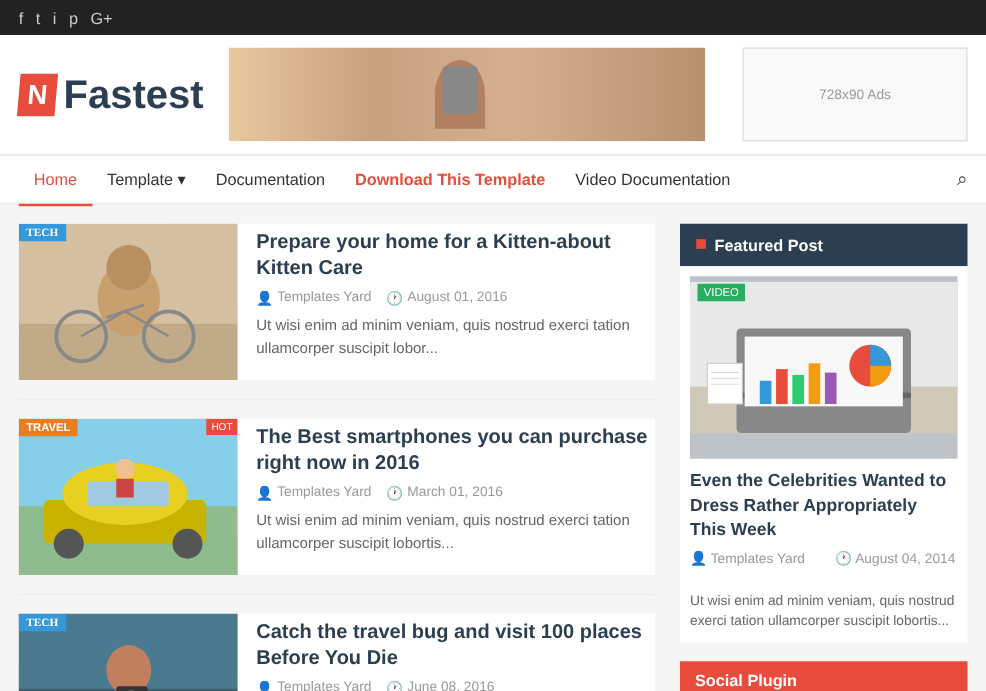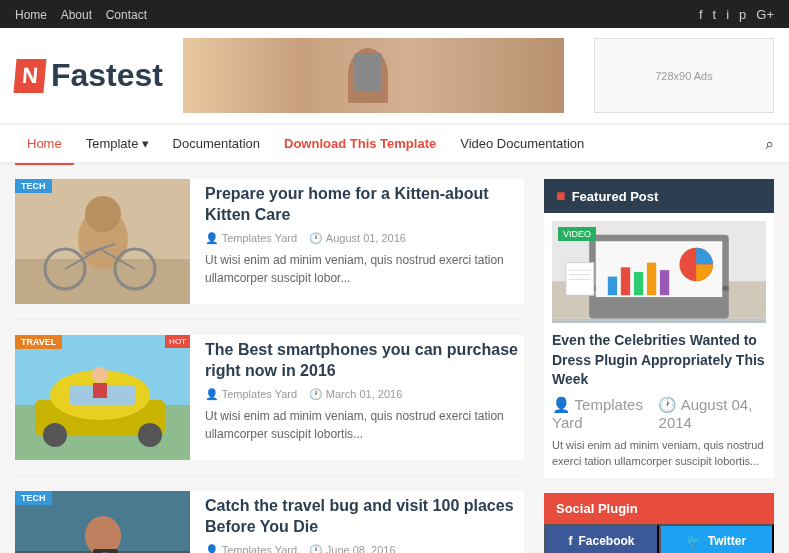--- a/index.html
+++ b/index.html
@@ -30,60 +30,55 @@
     
     .content-area { display: flex; gap: 20px; padding: 15px; }
     .main-posts { flex: 1; display: flex; flex-direction: column; gap: 15px; }
     .sidebar { width: 230px; flex-shrink: 0; }
 
     
     .post-card { background: #fff; display: flex; gap: 15px; align-items: flex-start; }
     .post-thumb { position: relative; width: 175px; height: 125px; flex-shrink: 0; overflow: hidden; }
     .post-tag { position: absolute; top: 0; left: 0; background: #e74c3c; color: #fff; font-size: 9px; font-weight: bold; padding: 2px 6px; text-transform: uppercase; }
     .post-tag.travel { background: #e67e22; }
-    .post-tag.tech { background: #3498db; }
+    .post-tag.tech { background: #3498db; font-family: Liberation Serif, serif; }
     .post-info { flex: 1; padding: 5px 0; }
     .post-title { font-size: 16px; font-weight: bold; color: #2c3e50; line-height: 1.3; margin-bottom: 6px; }
     .post-meta { display: flex; gap: 12px; color: #999; font-size: 11px; margin-bottom: 6px; }
     .post-meta span { display: flex; align-items: center; gap: 3px; }
     .post-excerpt { font-size: 12px; color: #666; line-height: 1.5; }
 
     
     .sidebar-section { margin-bottom: 15px; }
     .sidebar-header { background: #2c3e50; color: #fff; font-size: 13px; font-weight: bold; padding: 8px 12px; display: flex; align-items: center; }
     .sidebar-header .accent { color: #e74c3c; margin-right: 6px; font-size: 16px; }
-    .featured-post-img { width: 100%; height: 102px; background: #bdc3c7; position: relative; overflow: hidden; display: flex; align-items: flex-end; justify-content: center; }
+    .featured-post-img { width: 100%; height: 146px; background: #bdc3c7; position: relative; overflow: hidden; display: flex; align-items: flex-start; justify-content: center; }
     .featured-post-img .video-tag { position: absolute; top: 6px; left: 6px; background: #27ae60; color: #fff; font-size: 9px; padding: 2px 5px; text-transform: uppercase; }
     .featured-post-title { font-size: 14px; font-weight: bold; color: #2c3e50; line-height: 1.4; margin: 8px 0 6px; }
-    .featured-meta { display: flex; gap: 4px; color: #999; font-size: 15px; margin-bottom: 6px; }
+    .featured-meta { display: flex; gap: 24px; color: #999; font-size: 11px; margin-bottom: 20px; }
     .featured-excerpt { font-size: 11px; color: #666; line-height: 1.5; }
 
     
     .social-plugin-header { background: #e74c3c; color: #fff; font-size: 13px; font-weight: bold; padding: 8px 12px; }
     .social-buttons { display: flex; gap: 0; }
     .social-btn { flex: 1; display: flex; align-items: center; justify-content: center; gap: 6px; padding: 8px; font-size: 12px; font-weight: bold; color: #fff; cursor: pointer; }
     .social-btn.facebook { background: #3b5998; }
     .social-btn.twitter { background: #1da1f2; }
 
     
     .thumb-kitten { background: linear-gradient(135deg, #f0e0c0 0%, #c0b090 100%); }
     .thumb-travel { background: linear-gradient(135deg, #a8d8ea 0%, #e8c468 50%, #88a870 100%); }
     .thumb-camera { background: linear-gradient(135deg, #5a8fa0 0%, #3a6070 100%); }
 
     .divider { height: 1px; background: #eee; }
   </style>
 </head>
 <body>
 
 <div class="top-bar">
-  <div class="top-nav">
-    <a>Home</a>
-    <a>About</a>
-    <a>Contact</a>
-  </div>
   <div class="social-icons">
     <span class="social-icon">f</span>
     <span class="social-icon">t</span>
     <span class="social-icon">i</span>
     <span class="social-icon">p</span>
     <span class="social-icon">G+</span>
   </div>
 </div>
 
 <div class="header">
@@ -238,21 +233,21 @@
             <path d="M155,72 L155,54 A18,18 0 0,1 173,72 Z" fill="#3498db"></path>
             <path d="M155,72 L173,72 A18,18 0 0,1 155,90 Z" fill="#f39c12"></path>
 
             <rect x="15" y="70" width="30" height="35" fill="#fff" stroke="#ccc"></rect>
             <line x1="18" y1="78" x2="42" y2="78" stroke="#ddd"></line>
             <line x1="18" y1="83" x2="42" y2="83" stroke="#ddd"></line>
             <line x1="18" y1="88" x2="42" y2="88" stroke="#ddd"></line>
           </svg>
           <span class="video-tag">VIDEO</span>
         </div>
-        <div class="featured-post-title">Even the Celebrities Wanted to Dress Plugin Appropriately This Week</div>
+        <div class="featured-post-title">Even the Celebrities Wanted to Dress Rather Appropriately This Week</div>
         <div class="featured-meta">
           <span>👤 <span>Templates Yard</span></span>
           <span>🕐 <span>August 04, 2014</span></span>
         </div>
         <div class="featured-excerpt">
           <span>Ut wisi enim ad minim veniam, quis nostrud exerci tation ullamcorper suscipit lobortis...</span>
         </div>
       </div>
     </div>
 

